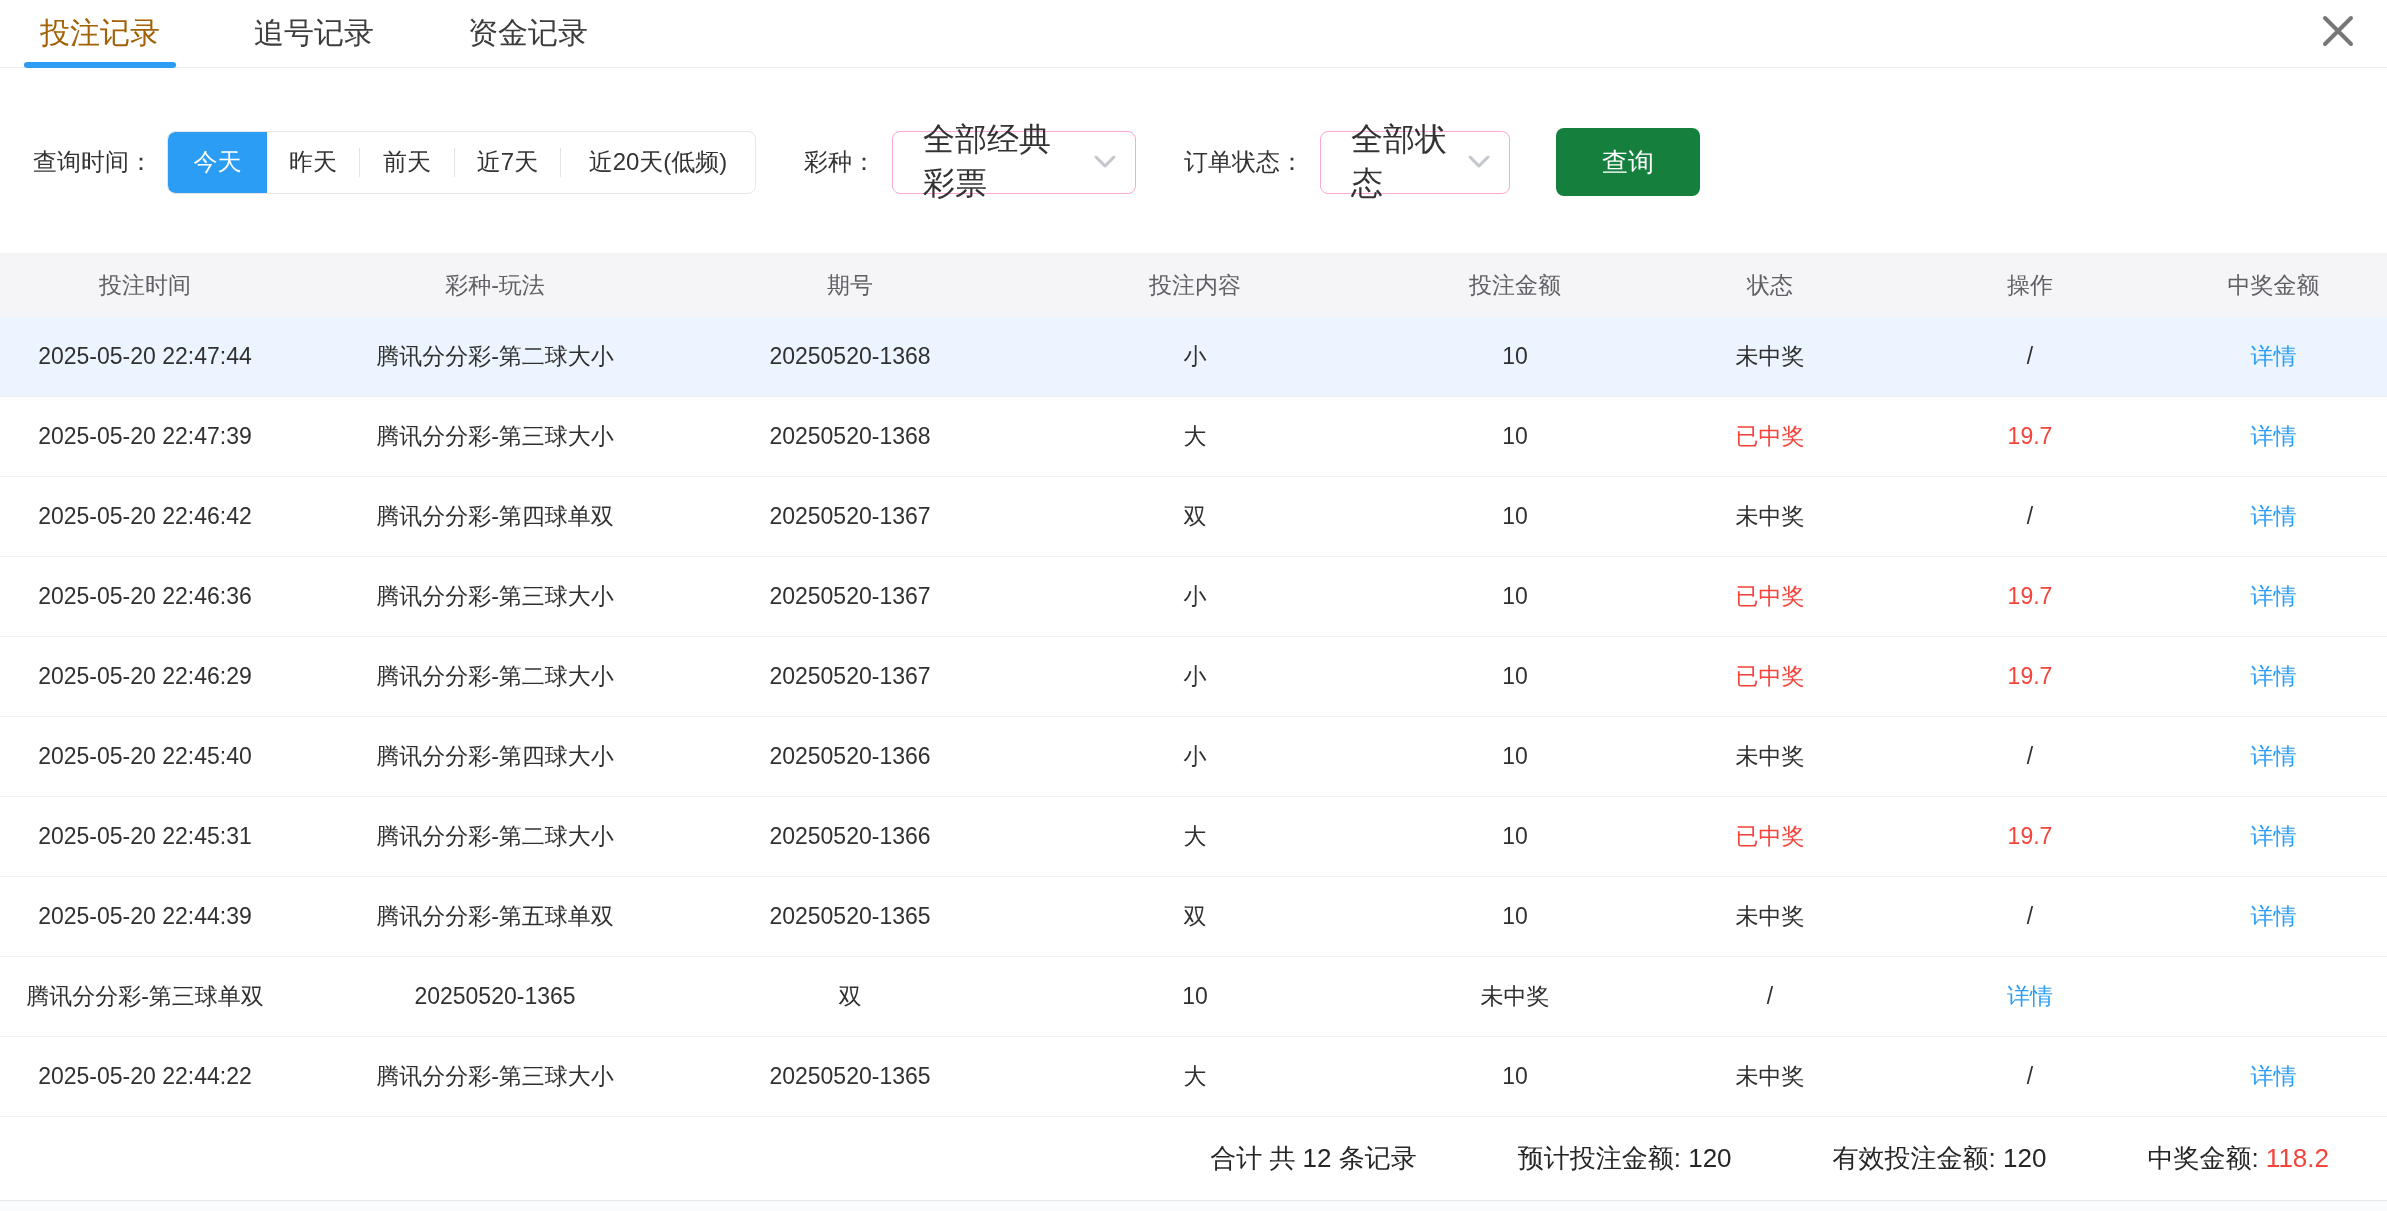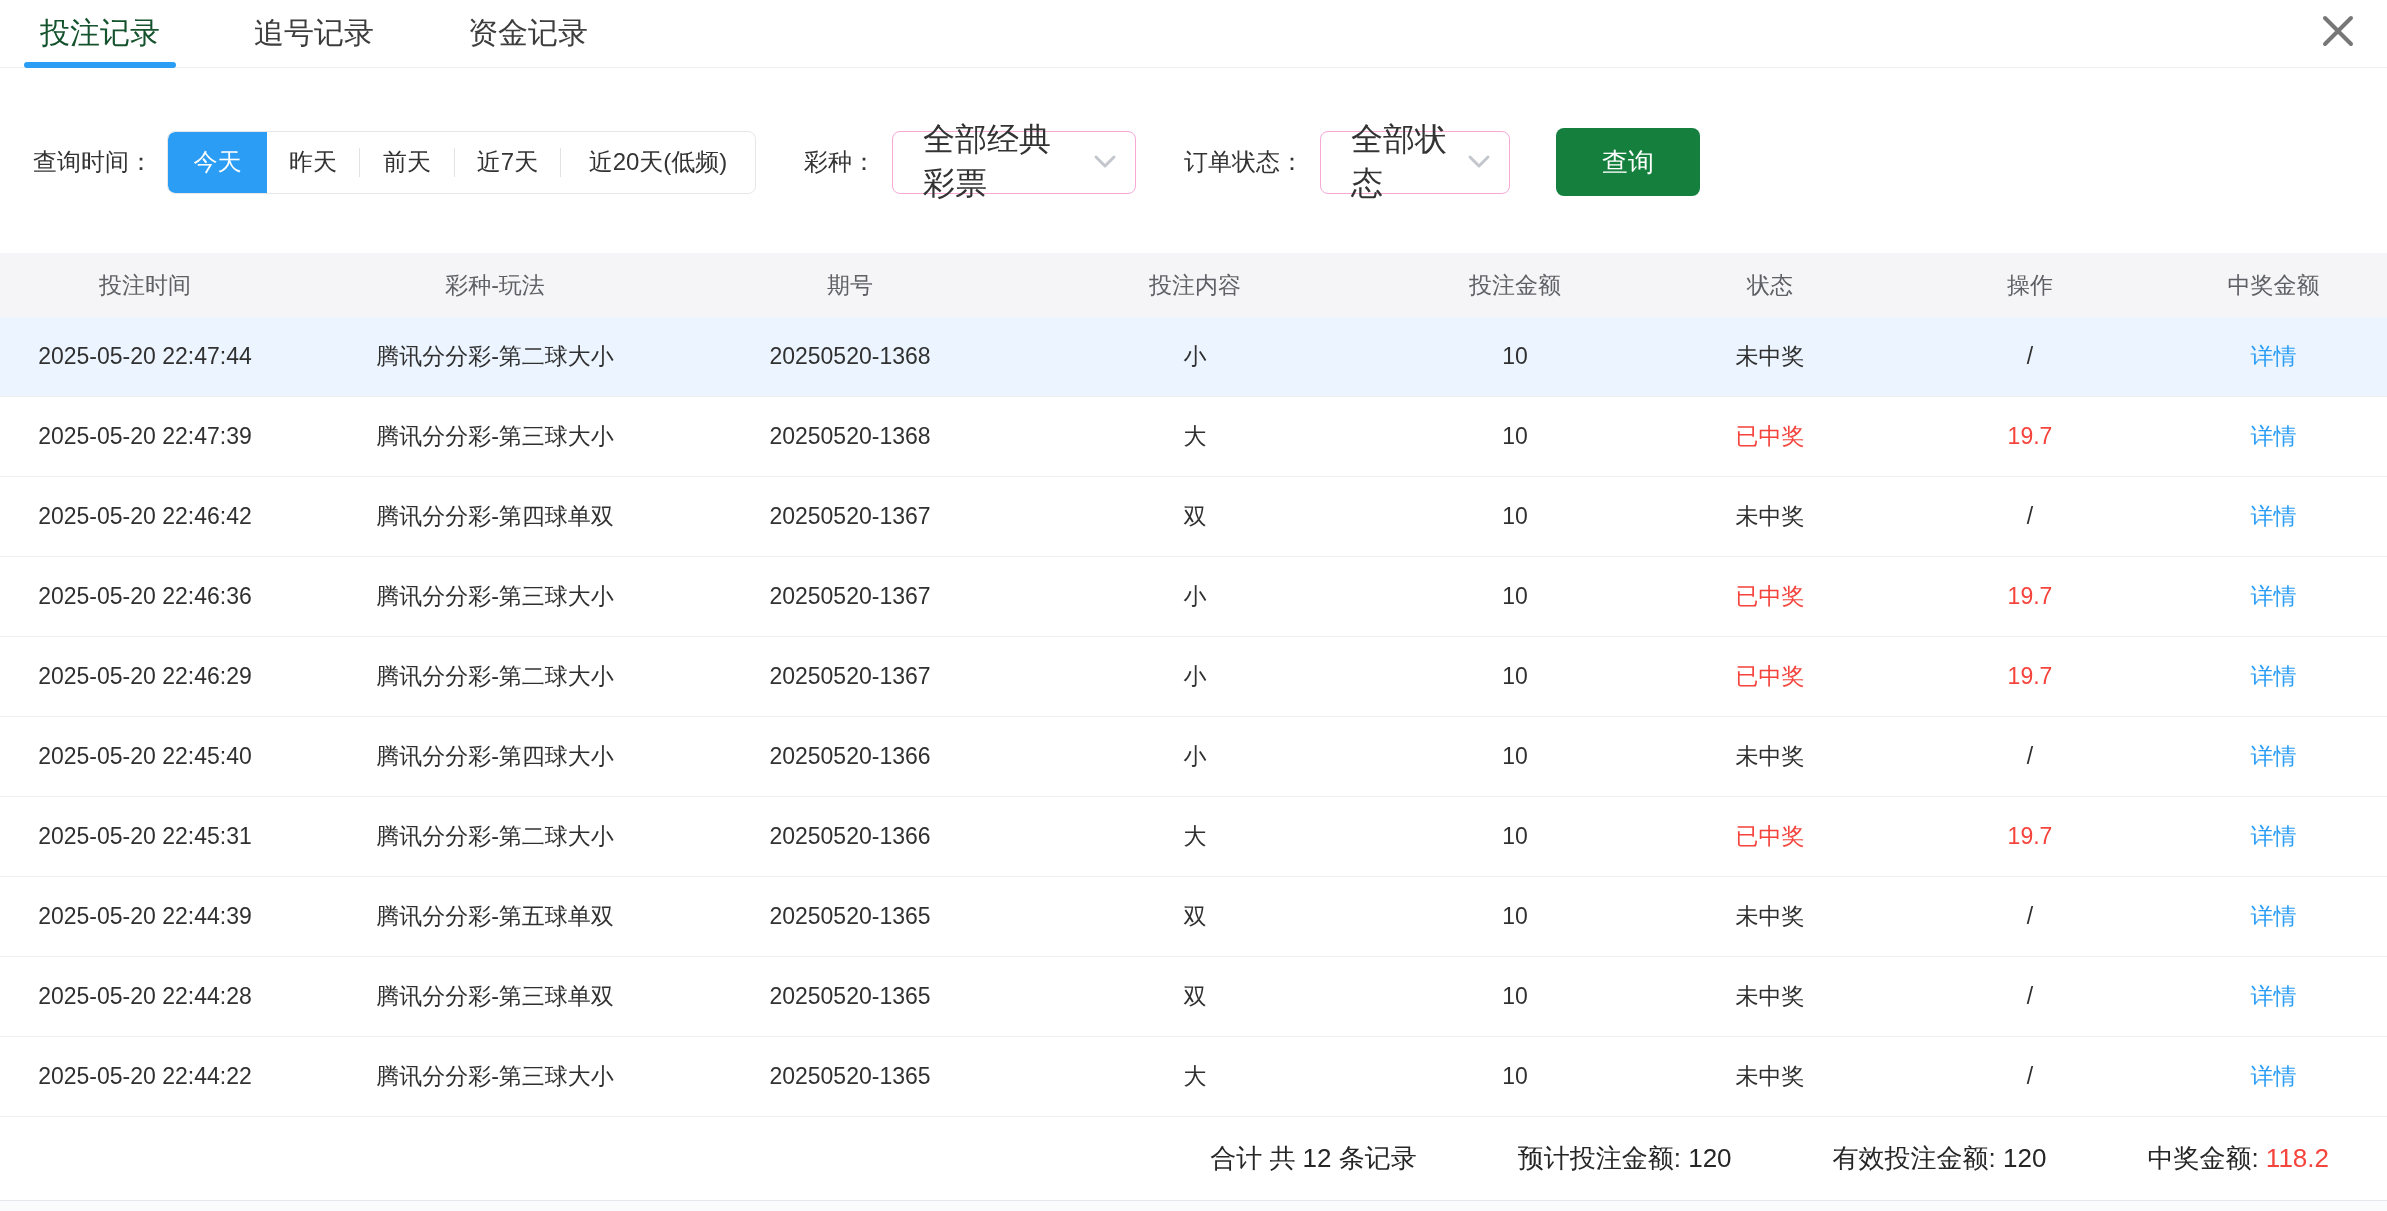--- a/index.html
+++ b/index.html
@@ -5,21 +5,21 @@
   * { margin:0; padding:0; box-sizing:border-box; }
   html,body { width:2387px; height:1211px; background:#fff;
     font-family:"Liberation Sans","DejaVu Sans",sans-serif; color:#303030; }
   .stage { position:relative; width:2387px; height:1211px; background:#fff; overflow:hidden; }
 
   
   .tabbar { position:relative; height:68px; border-bottom:1px solid #efefef;
     display:flex; align-items:center; padding-left:38px; gap:90px; }
   .tab { position:relative; height:68px; display:flex; align-items:center;
     font-size:30px; color:#3d3d3d; cursor:pointer; padding:0 2px; }
-  .tab.active { color:#14532d; }
+  .tab.active { color:#a16207; }
   .tab.active .tab-underline { position:absolute; left:-14px; right:-14px; bottom:0;
     height:6px; border-radius:3px; background:#2b9df4; }
   .close-btn { position:absolute; right:28px; top:10px; width:42px; height:42px;
     display:flex; align-items:center; justify-content:center; cursor:pointer; background:none; border:none; }
 
   
   .filters { display:flex; align-items:center; margin-top:60px; height:68px; padding-left:33px; }
   .flabel { font-size:24px; color:#333; }
   .seg { display:flex; align-items:stretch; height:63px; margin-left:14px;
     border:1px solid #e7e7e9; border-radius:8px; background:#fff; overflow:hidden; }
@@ -212,21 +212,20 @@
         <div class="td">20250520-1365</div>
         <div class="td">双</div>
         <div class="td">10</div>
         <div class="td">未中奖</div>
         <div class="td">/</div>
         <div class="td">
           <span class="detail-link">详情</span>
         </div>
       </div>
       <div class="grid-row trow">
-        <div class="td">2025-05-20 22:44:28</div>
         <div class="td">腾讯分分彩-第三球单双</div>
         <div class="td">20250520-1365</div>
         <div class="td">双</div>
         <div class="td">10</div>
         <div class="td">未中奖</div>
         <div class="td">/</div>
         <div class="td">
           <span class="detail-link">详情</span>
         </div>
       </div>

